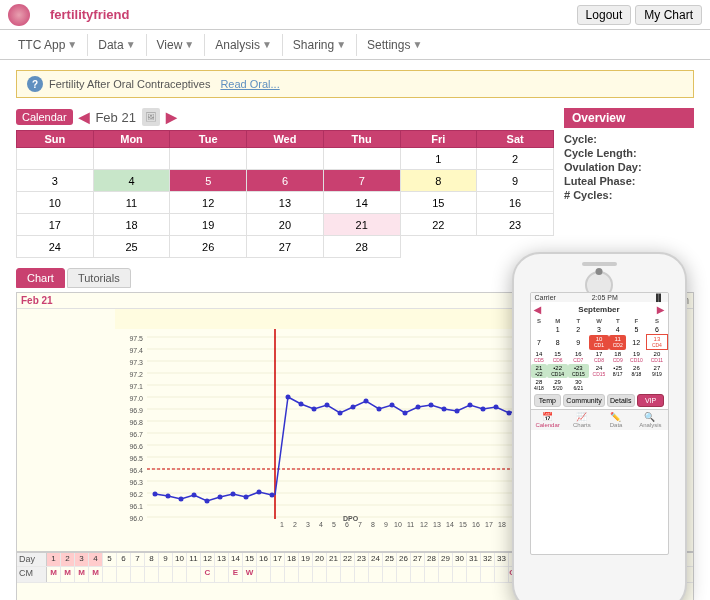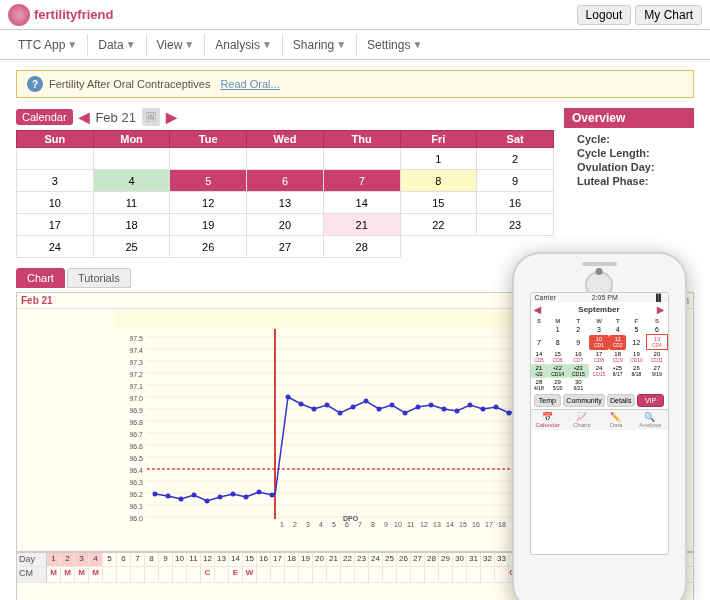--- a/index.html
+++ b/index.html
@@ -1,21 +1,21 @@
 <!DOCTYPE html>
 <html><head>
   <meta charset="utf-8">
   <style>
     * { box-sizing: border-box; margin: 0; padding: 0; }
     body { font-family: Arial, sans-serif; font-size: 12px; background: #f0f0f0; width: 710px; min-height: 600px; overflow-x: hidden; }
 
     
     #top-bar { background: #fff; border-bottom: 1px solid #ccc; display: flex; align-items: center; justify-content: space-between; padding: 4px 8px; height: 30px; }
     #top-bar-left { display: flex; align-items: center; gap: 6px; }
-    #logo-area { display: flex; align-items: center; gap: 4px; }
+    #logo-area { display: flex; align-items: center; gap: 20px; }
     #logo-icon { width: 22px; height: 22px; background: radial-gradient(circle, #e8a0b0, #c94070); border-radius: 50%; }
     #logo-text { color: #c94070; font-size: 13px; font-weight: bold; }
     #top-bar-right { display: flex; gap: 4px; }
     .top-btn { background: #eee; border: 1px solid #ccc; border-radius: 3px; padding: 2px 8px; cursor: pointer; font-size: 12px; }
 
     
     #nav-bar { background: #fff; border-bottom: 1px solid #ccc; display: flex; align-items: center; padding: 4px 8px; gap: 0; height: 30px; }
     .nav-item { padding: 4px 10px; color: #555; cursor: pointer; font-size: 12px; display: flex; align-items: center; gap: 2px; border-right: 1px solid #ddd; }
     .nav-item:last-child { border-right: none; }
     .nav-arrow { color: #888; font-size: 10px; }
@@ -68,21 +68,21 @@
     
     #phone-overlay { position: absolute; right: -10px; top: -50px; width: 200px; height: 430px; z-index: 10; }
     #phone-body { width: 175px; height: 360px; background: #f5f5f5; border-radius: 28px; border: 2px solid #d0d0d0; position: relative; box-shadow: 0 4px 20px rgba(0,0,0,0.3); margin: 0 auto; }
     #phone-screen { position: absolute; top: 38px; left: 8px; right: 8px; bottom: 55px; background: white; overflow: hidden; border-radius: 4px; }
     #phone-speaker { width: 30px; height: 4px; background: #ccc; border-radius: 2px; margin: 6px auto 0; }
     #phone-home { width: 30px; height: 30px; border-radius: 50%; border: 2px solid #ccc; margin: 8px auto 0; background: #e8e8e8; }
     #phone-camera { width: 8px; height: 8px; background: #888; border-radius: 50%; position: absolute; top: 14px; left: 50%; transform: translateX(-50%); }
 
     
     .cycle-row { padding: 1px 0; font-size: 11px; color: #444; }
-    .cycle-row span { font-weight: bold; margin-left: 13px; }
+    .cycle-row span { font-weight: bold; }
 
     
     #bottom-data { border: 1px solid #ccc; background: #fffef0; height: 80px; overflow: hidden; position: relative; }
     .data-row { display: flex; font-size: 9px; border-bottom: 1px solid #e8e8e8; height: 14px; }
     .data-label { width: 30px; background: #f0f0f0; border-right: 1px solid #ccc; padding: 1px 2px; font-size: 9px; color: #555; flex-shrink: 0; }
     .data-cells { display: flex; flex: 1; overflow: hidden; }
     .data-cell { min-width: 14px; text-align: center; border-right: 1px solid #e8e8e8; padding: 1px 0; font-size: 8px; color: #333; }
     .data-cell.red-bg { background: #ffcccc; }
     .data-cell.cm-cell { color: #c94070; font-weight: bold; }
 
@@ -192,20 +192,21 @@
       </table>
     </div>
 
     <div id="right-col">
       <div id="overview-title">Overview</div>
       <div id="overview-rows">
           <div class="cycle-row"><span>Cycle:</span> <span></span></div>
           <div class="cycle-row"><span>Cycle Length:</span> <span></span></div>
           <div class="cycle-row"><span>Ovulation Day:</span> <span></span></div>
           <div class="cycle-row"><span>Luteal Phase:</span> <span></span></div>
+          <div class="cycle-row"><span># Cycles:</span> <span></span></div>
         </div>
     </div>
   </div>
 
   <div id="chart-tabs">
       <div class="chart-tab active">Chart</div>
       <div class="chart-tab">Tutorials</div>
     </div>
 
   <div style="position:relative;">

